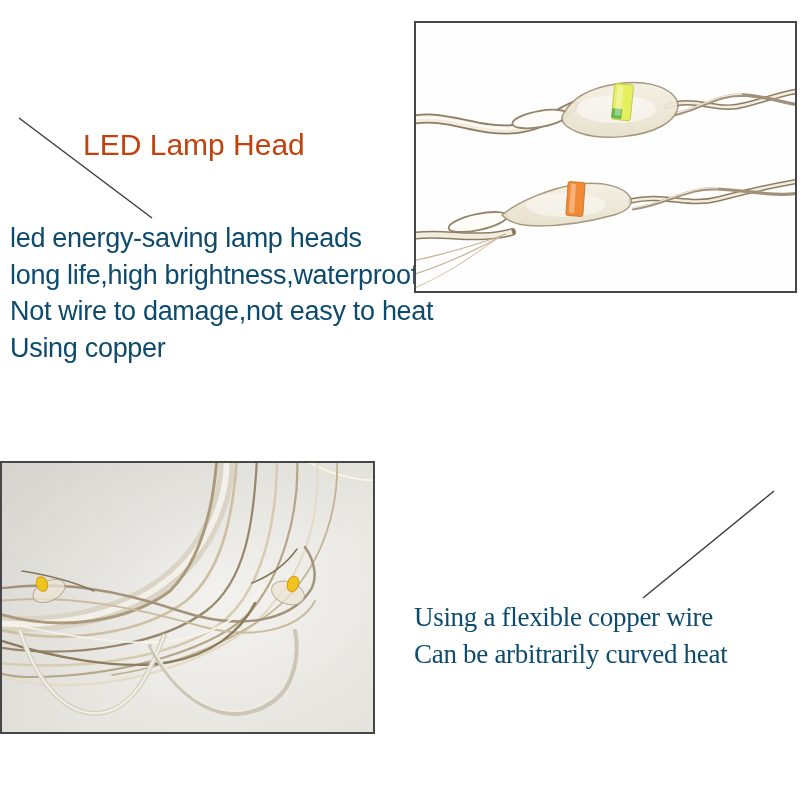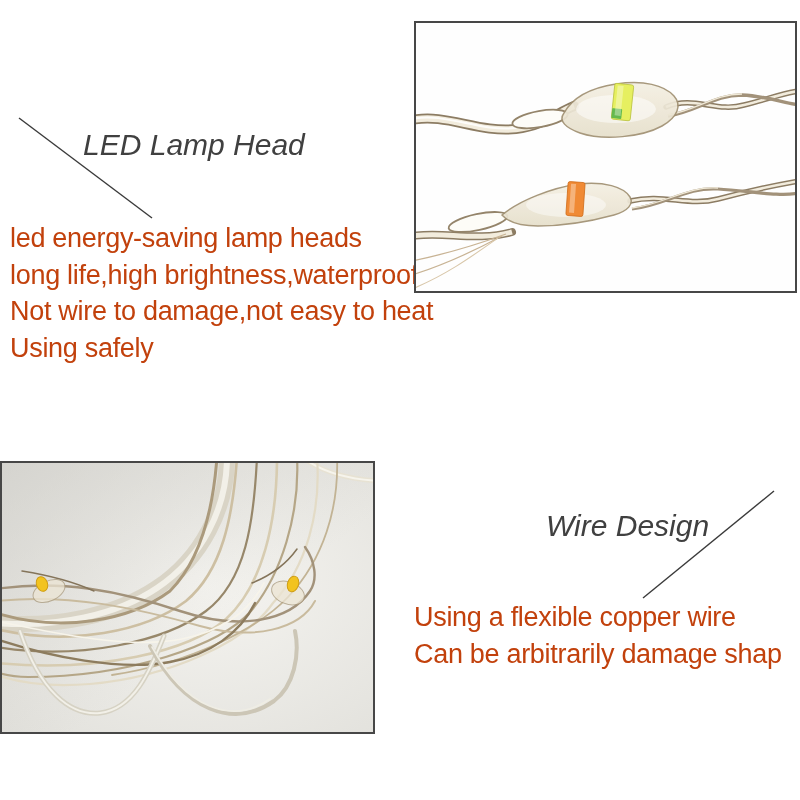--- a/index.html
+++ b/index.html
@@ -1,26 +1,26 @@
 <!DOCTYPE html>
 <html><head>
 <meta charset="utf-8">
 <style>
   html,body{margin:0;padding:0;background:#ffffff;}
   .page{
     position:relative;width:800px;height:800px;background:#ffffff;overflow:hidden;
     font-family:"Liberation Sans","DejaVu Sans",sans-serif;color:#1d1d1d;
   }
   .leaders{position:absolute;left:0;top:0;width:800px;height:800px;pointer-events:none;}
-  .heading{position:absolute;font-size:30px;line-height:32px;font-weight:400;color:#404040;white-space:nowrap;font-style:italic;}
+  .heading{position:absolute;font-size:30px;line-height:32px;font-weight:400;color:#c2410c;white-space:nowrap;}
   .heading-led{left:83px;top:129px;}
   .heading-wire{left:546px;top:510px;}
-  .para{position:absolute;font-size:27px;line-height:36.5px;letter-spacing:-0.3px;color:#c2410c;white-space:nowrap;}
+  .para{position:absolute;font-size:27px;line-height:36.5px;letter-spacing:-0.3px;color:#0c4a6e;white-space:nowrap;}
   .para-led{left:10px;top:220px;}
-  .para-wire{left:414px;top:599px;}
+  .para-wire{left:414px;top:599px;font-family:Liberation Serif, serif;}
   .photo{position:absolute;margin:0;border:2px solid #474747;box-sizing:border-box;overflow:hidden;background:#fff;}
   .photo-top{left:414px;top:21px;width:383px;height:272px;}
   .photo-bottom{left:0px;top:461px;width:375px;height:273px;}
   .photo svg{display:block;width:100%;height:100%;}
 </style>
 </head>
 <body>
 
 <div class="page">
 
@@ -28,21 +28,21 @@
     <line x1="19" y1="118" x2="152" y2="218" stroke="#3a3a3a" stroke-width="1.4"></line>
     <line x1="643" y1="598" x2="774" y2="491" stroke="#3a3a3a" stroke-width="1.4"></line>
   </svg>
 
   <div class="heading heading-led">LED Lamp Head</div>
 
   <div class="para para-led">
     <div>led energy-saving lamp heads</div>
     <div>long life,high brightness,waterproof</div>
     <div>Not wire to damage,not easy to heat</div>
-    <div>Using safely</div>
+    <div>Using copper</div>
   </div>
 
   <figure class="photo photo-top">
     <svg viewBox="0 0 379 268">
       <defs>
         <linearGradient id="capFill" x1="0" y1="0" x2="0" y2="1">
           <stop offset="0" stop-color="#f4efe2"></stop>
             <stop offset="1" stop-color="#e6dfcb"></stop>
         </linearGradient>
       </defs>
@@ -86,25 +86,24 @@
         <path d="M 86,192 C 104,177 136,165 162,161 C 188,158 208,164 214,174 C 218,181 212,188 198,192 C 176,198 146,203 122,203 C 104,203 92,199 86,192 Z" fill="url(#capFill)" opacity="0.92" stroke="#a09072" stroke-width="1.5"></path>
         <ellipse cx="150" cy="182" rx="40" ry="12" fill="#ffffff" opacity="0.45"></ellipse>
         <g transform="rotate(4 159 176)">
           <rect x="151" y="159" width="17" height="34" rx="2" fill="#f08a35" stroke="#d06c1a" stroke-width="0.8"></rect>
           <rect x="154" y="161" width="5" height="29" fill="#ffffff" opacity="0.35"></rect>
         </g>
       </g>
     </svg>
   </figure>
 
-  <div class="heading heading-wire">Wire Design</div>
 
   <div class="para para-wire">
     <div>Using a flexible copper wire</div>
-    <div>Can be arbitrarily damage shap</div>
+    <div>Can be arbitrarily curved heat</div>
   </div>
 
   <figure class="photo photo-bottom">
     <svg viewBox="0 0 371 269">
       <defs>
         <radialGradient id="bgGrad" cx="55%" cy="45%" r="80%">
           <stop offset="0" stop-color="#f5f4f0"></stop>
             <stop offset="1" stop-color="#e1e0db"></stop>
         </radialGradient>
         <linearGradient id="tlShade" x1="0" y1="0" x2="0.6" y2="0.6">

